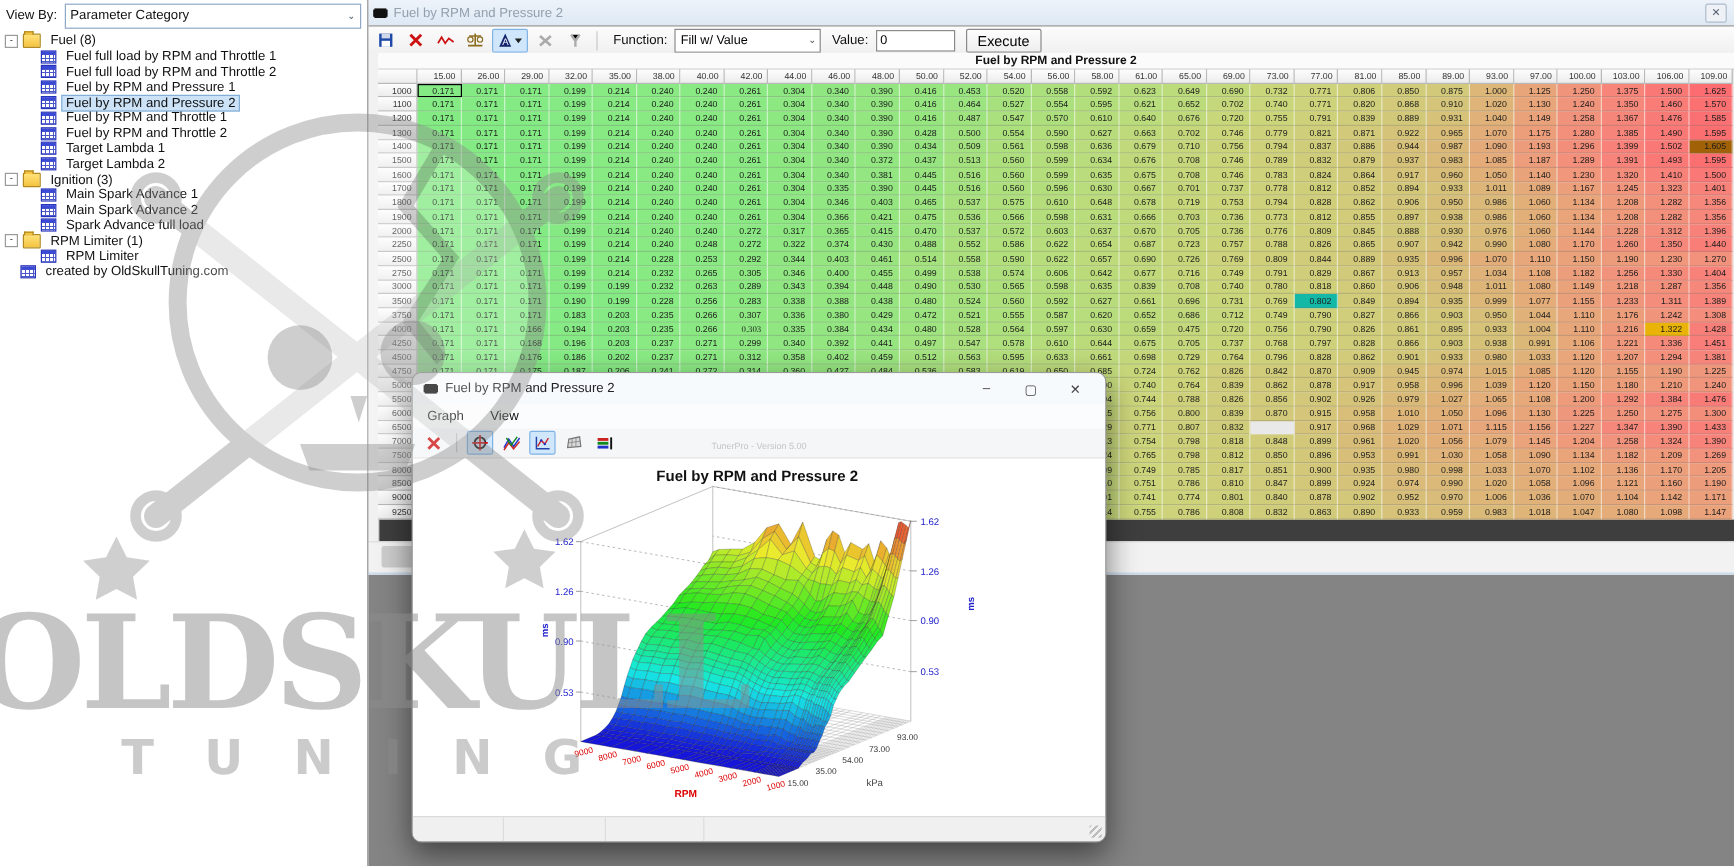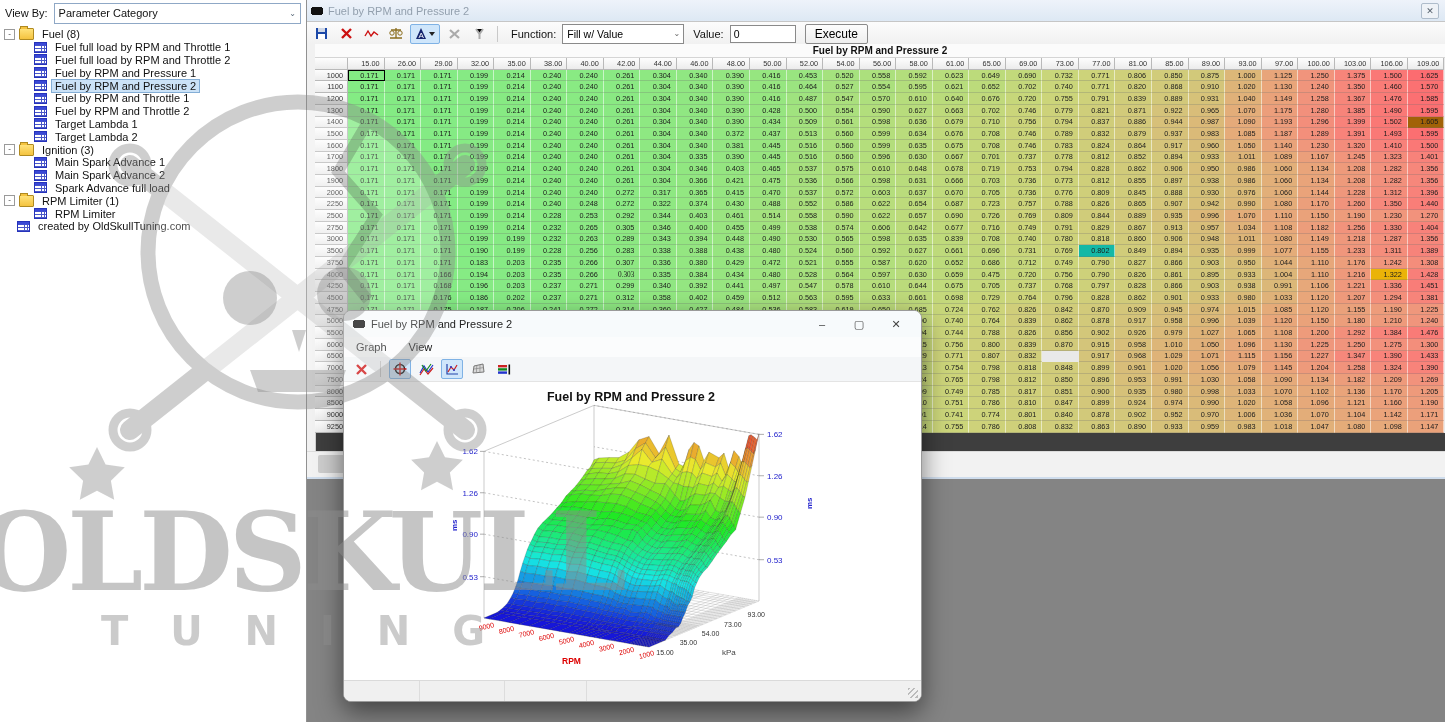--- a/index.html
+++ b/index.html
@@ -1280,20 +1280,21 @@
     </span>
     <span class="tbtn">
       <svg width="15" height="13" viewBox="0 0 15 13">
           <rect x="1" y="2" width="9" height="2.4" fill="#cc2222"></rect>
           <rect x="1" y="5.2" width="9" height="2.4" fill="#11891f"></rect>
           <rect x="1" y="8.4" width="9" height="2.4" fill="#2233cc"></rect>
           <rect x="11.5" y="1.5" width="1.6" height="10" fill="#111"></rect>
         </svg>
     </span>
   </div>
+  <div id="tp-version">TunerPro - Version 5.00</div>
   <svg id="chart3d" width="579" height="300">
       <line x1="305" y1="266" x2="415" y2="220" stroke="#9a9a9a" stroke-width="0.3"></line>
       <line x1="303" y1="265.6484848484848" x2="413" y2="219.64848484848483" stroke="#9a9a9a" stroke-width="0.3"></line>
       <line x1="301" y1="265.2969696969697" x2="411" y2="219.2969696969697" stroke="#9a9a9a" stroke-width="0.3"></line>
       <line x1="299" y1="264.94545454545454" x2="409" y2="218.94545454545454" stroke="#9a9a9a" stroke-width="0.3"></line>
       <line x1="297" y1="264.5939393939394" x2="407" y2="218.59393939393942" stroke="#9a9a9a" stroke-width="0.3"></line>
       <line x1="295" y1="264.24242424242425" x2="405" y2="218.24242424242425" stroke="#9a9a9a" stroke-width="0.3"></line>
       <line x1="293" y1="263.8909090909091" x2="403" y2="217.89090909090908" stroke="#9a9a9a" stroke-width="0.3"></line>
       <line x1="291" y1="263.53939393939396" x2="401" y2="217.53939393939396" stroke="#9a9a9a" stroke-width="0.3"></line>
       <line x1="289" y1="263.1878787878788" x2="399" y2="217.1878787878788" stroke="#9a9a9a" stroke-width="0.3"></line>

